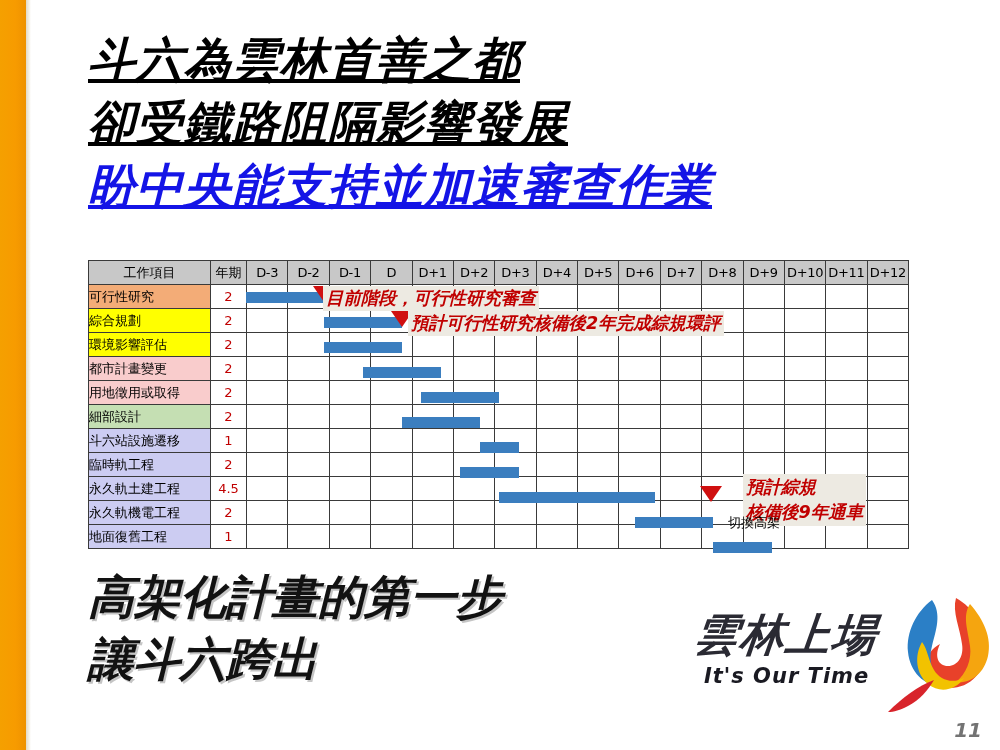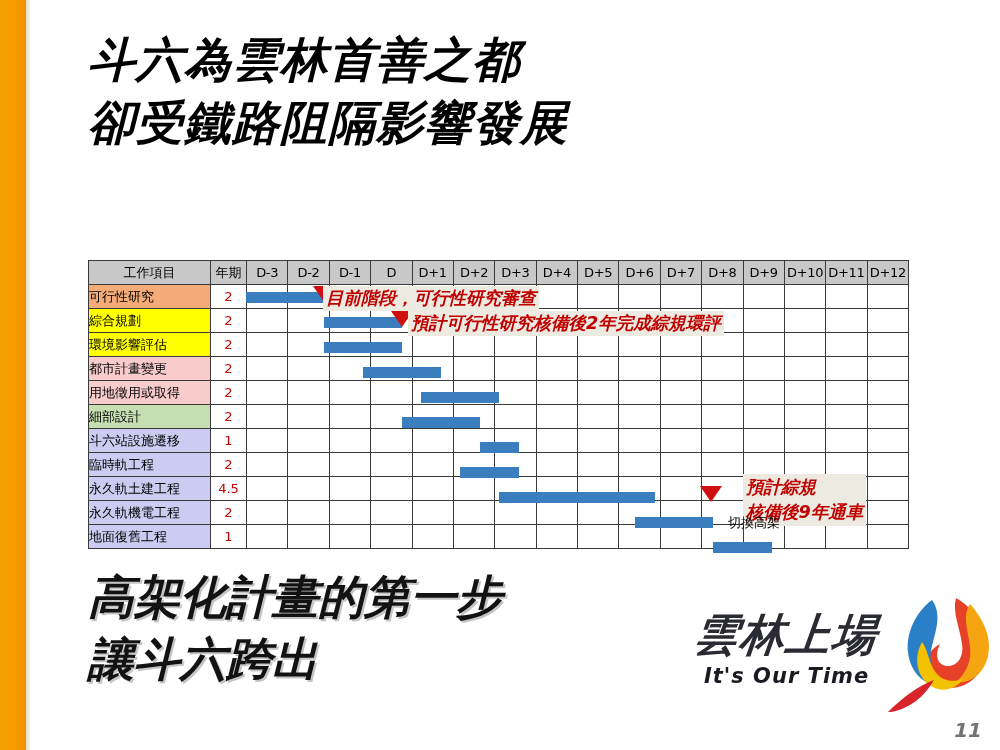--- a/index.html
+++ b/index.html
@@ -37,20 +37,21 @@
   }
   .hl-line {
     font-family: "DejaVu Sans", "Liberation Sans", sans-serif;
     font-weight: bold;
     font-style: italic;
     font-size: 47px;
     line-height: 63px;
     letter-spacing: 1px;
     white-space: nowrap;
     color: #000000;
+    text-decoration: underline;
   }
   .hl-line.blue { color: #1414E6; }
 
   
   #gantt-wrap {
     position: absolute;
     left: 88px; top: 260px;
     width: 820px;
   }
   table#gantt {
@@ -217,20 +218,21 @@
 </style>
 </head>
 <body>
 
 <div id="orange-bar"></div>
 <div id="orange-bar-shadow"></div>
 
 <div id="headline">
   <div class="hl-line">斗六為雲林首善之都</div>
   <div class="hl-line">卻受鐵路阻隔影響發展</div>
+  <div class="hl-line blue">盼中央能支持並加速審查作業</div>
 </div>
 
 <div id="gantt-wrap">
   <table id="gantt">
     <colgroup id="gantt-cols">
         <col style="width: 122px;">
         <col style="width: 36px;">
         <col style="width: 41.375px;">
         <col style="width: 41.375px;">
         <col style="width: 41.375px;">

